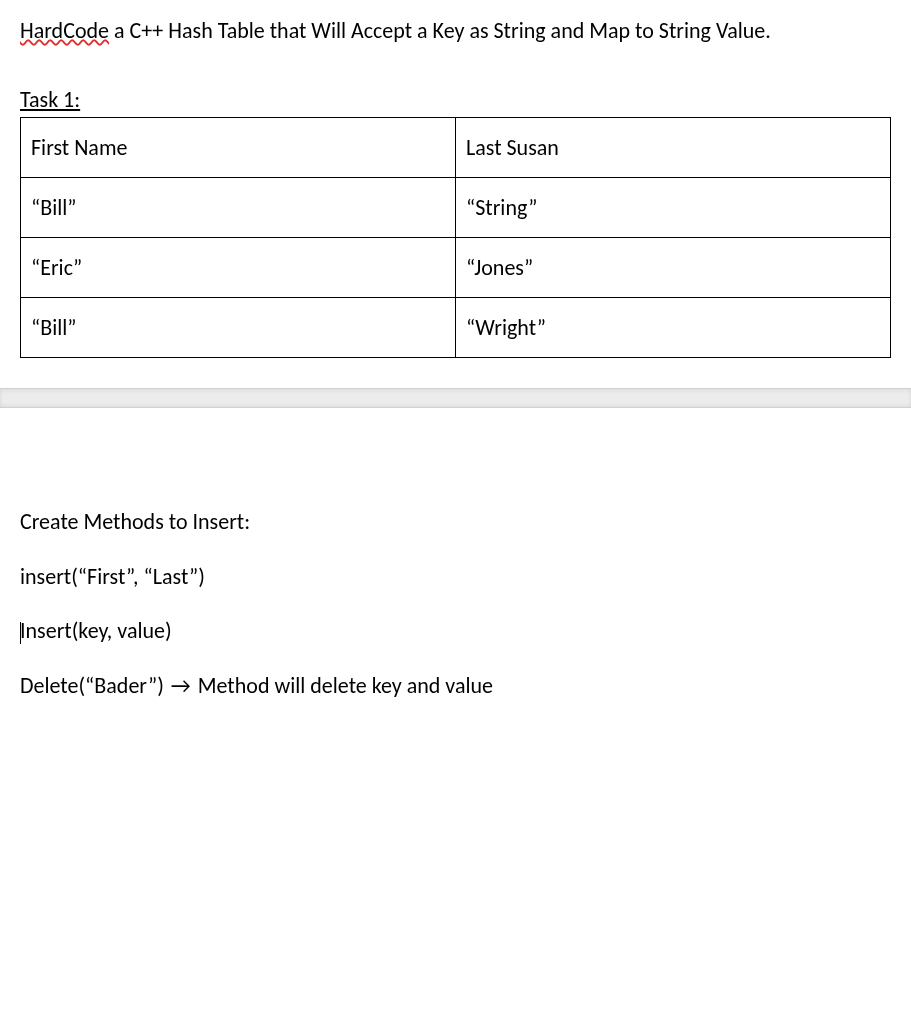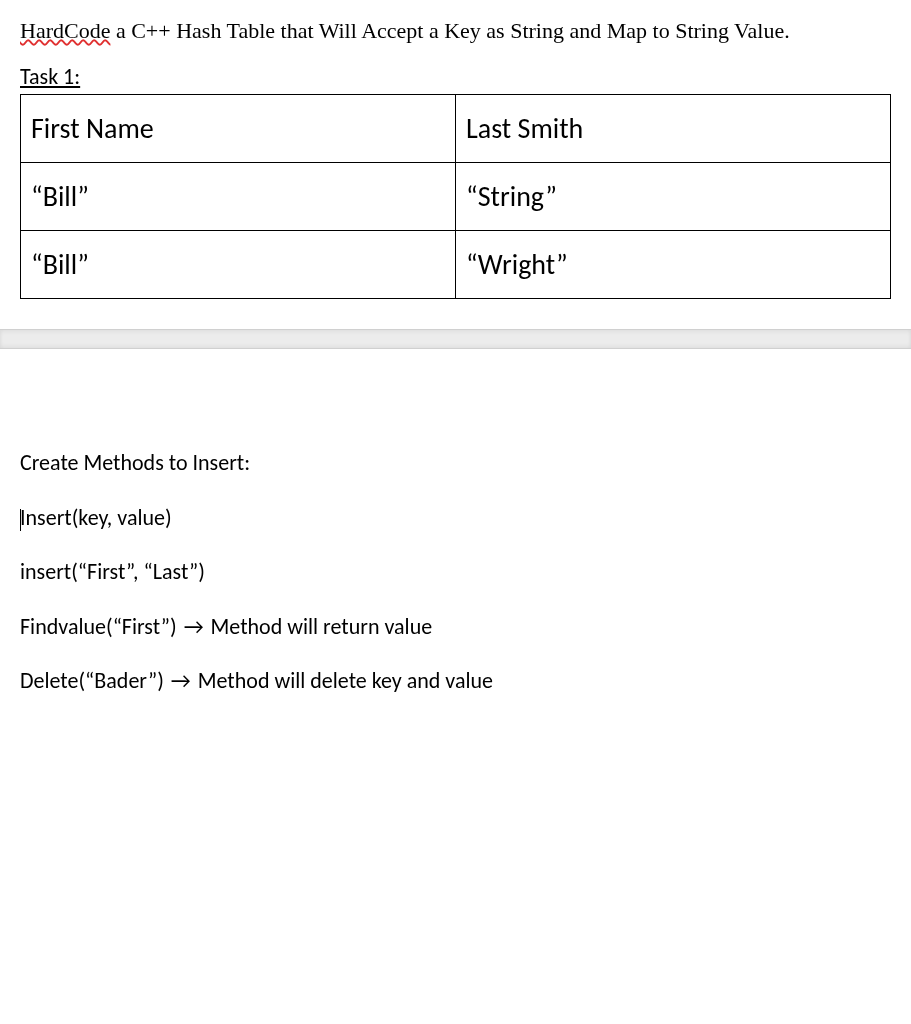--- a/index.html
+++ b/index.html
@@ -13,43 +13,42 @@
       color: #000;
       background: #fff;
       width: 911px;
     }
     .page-section {
       padding: 14px 20px 20px 20px;
       background: #fff;
     }
     .prompt-text {
       line-height: 1.5;
-      margin-bottom: 16px;
-      font-family: Liberation Serif, serif;
+      margin-bottom: 39px;
     }
     .underline-red {
       text-decoration: underline;
       text-decoration-color: #e03030;
       text-decoration-style: wavy;
       text-decoration-thickness: 1.5px;
     }
     .task-heading {
       text-decoration: underline;
       margin-bottom: 4px;
       display: inline-block;
     }
     table {
       border-collapse: collapse;
       width: 100%;
       margin-bottom: 10px;
     }
     td {
       border: 1px solid #000;
       padding: 16px 10px;
-      font-size: 28px;
+      font-size: 22px;
       vertical-align: top;
       width: 50%;
     }
     .page-gap {
       height: 20px;
       background: #ececec;
       border-top: 1px solid #d0d0d0;
       border-bottom: 1px solid #d0d0d0;
       box-shadow: inset 0 2px 4px rgba(0,0,0,0.05), inset 0 -2px 4px rgba(0,0,0,0.05);
     }
@@ -80,41 +79,42 @@
 
 <div class="page-section">
   <p class="prompt-text">
     <span class="underline-red">HardCode</span><span> a C++ Hash Table that Will Accept a Key as String and Map to String Value.</span>
   </p>
   <p class="task-heading">Task 1:</p>
   <table>
     <tbody>
         <tr>
       <td>First Name</td>
-      <td>Last Smith</td>
+      <td>Last Susan</td>
     </tr>
     <tr>
       <td>“Bill”</td>
       <td>“String”</td>
+    </tr>
+    <tr>
+      <td>“Eric”</td>
+      <td>“Jones”</td>
     </tr>
     <tr>
       <td>“Bill”</td>
       <td>“Wright”</td>
     </tr>
   </tbody>
     </table>
 </div>
 
 <div class="page-gap"></div>
 
 <div class="methods-section">
   <p class="method-line">Create Methods to Insert:</p>
+  <p class="method-line">insert(“First”, “Last”)</p>
   <p class="method-line">
     <span class="cursor-before">I</span><span>nsert(key, value)</span>
-  </p>
-  <p class="method-line">insert(“First”, “Last”)</p>
-  <p class="method-line">
-    <span>Findvalue(“First”) </span><span class="arrow">→</span><span> Method will return value</span>
   </p>
   <p class="method-line">
     <span>Delete(“Bader”) </span><span class="arrow">→</span><span> Method will delete key and value</span>
   </p>
 </div>
 
 </body></html>

